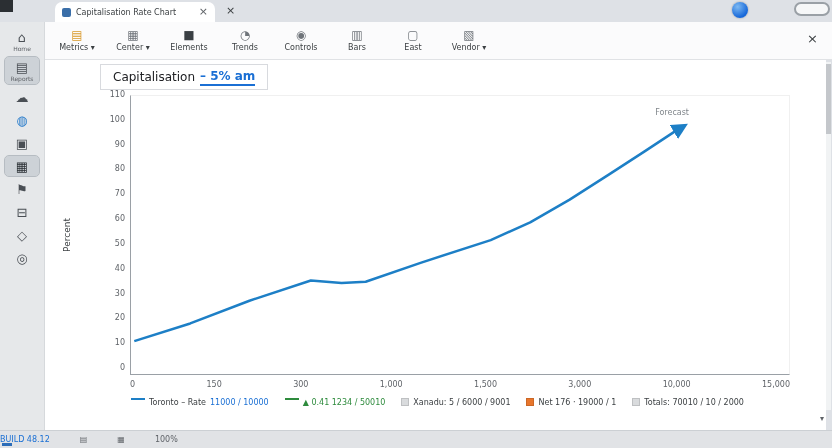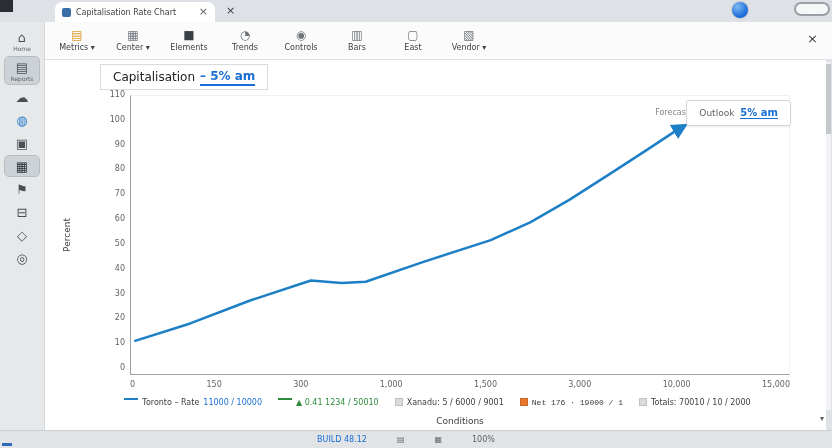--- a/index.html
+++ b/index.html
@@ -62,21 +62,21 @@
   .xlabel{position:absolute;left:85px;top:356px;width:660px;text-align:center;font-size:9px;color:#3c4043;}
 
   
   .scroll-track{position:absolute;right:1px;top:62px;width:5px;height:348px;background:#f1f3f4;}
   .scroll-thumb{position:absolute;left:0;top:2px;width:5px;height:70px;background:#c4c7cb;cursor:pointer;}
   .scroll-down{position:absolute;right:3px;top:412px;width:14px;height:14px;font-size:8px;color:#5f6368;
                text-align:center;line-height:14px;cursor:pointer;}
 
   
   .statusbar{position:absolute;left:0;bottom:0;right:0;height:18px;background:#e1e3e6;border-top:1px solid #ccd0d4;
-             display:flex;align-items:center;justify-content:center;gap:30px;padding-right:20px;font-size:8px;color:#5f6368;}
+             display:flex;align-items:center;justify-content:flex-start;gap:30px;padding-right:20px;font-size:8px;color:#5f6368;}
   .statusbar .build{color:#1a6fd4;}
   .statusbar .corner{position:absolute;left:2px;bottom:2px;width:10px;height:3px;background:#2b6cb8;}
 </style>
 </head>
 <body>
 
 <div class="tabbar">
   <span class="app-menu"></span>
   <div class="tab">
     <span class="tab-favicon"></span>
@@ -186,24 +186,20 @@
   <div class="plot">
     <svg id="chart-svg" viewBox="0 0 660 280" preserveAspectRatio="none">
         <defs>
           <marker id="arr" viewBox="0 0 10 10" refX="7" refY="5" markerWidth="6.5" markerHeight="6.5" orient="auto">
             <path d="M0,0 L10,5 L0,10 z" fill="#1d7fc6"></path>
           </marker>
         </defs>
         <polyline points="3.3,246.9 59.4,229.1 118.8,206.2 180.4,185.8 211.2,188.4 235.4,187.1 290.4,168.0 360.8,145.1 400.4,127.3 440.0,104.4 479.6,78.9 514.8,56.0 545.6,35.6 554.4,30.5" fill="none" stroke="#1d7fc6" stroke-width="2.5" stroke-linejoin="round" marker-end="url(#arr)"></polyline>
       </svg>
     <span class="forecast-lbl">Forecast</span>
-    <div class="chip">
-      <span>Outlook</span>
-      <span class="accent">5% am</span>
-    </div>
   </div>
 
   <div class="xticks" id="xticks">
       <span>0</span>
       <span>150</span>
       <span>300</span>
       <span>1,000</span>
       <span>1,500</span>
       <span>3,000</span>
       <span>10,000</span>
@@ -218,28 +214,27 @@
       <span class="lg-item">
         <span class="lg-marker line" style="background: rgb(46, 139, 61);"></span>
         <span style="color: rgb(46, 139, 61);">▲ 0.41  1234 / 50010</span>
       </span>
       <span class="lg-item">
         <span class="lg-marker square" style="background: rgb(217, 219, 221);"></span>
         <span style="color: rgb(60, 64, 67);">Xanadu: 5 / 6000 / 9001</span>
       </span>
       <span class="lg-item">
         <span class="lg-marker square" style="background: rgb(232, 118, 44);"></span>
-        <span style="color: rgb(60, 64, 67); font-family: Liberation Mono, monospace;">Net 176 · 19000 / 1</span>
+        <span style="color: rgb(60, 64, 67);">Net 176 · 19000 / 1</span>
       </span>
       <span class="lg-item">
         <span class="lg-marker square" style="background: rgb(217, 219, 221);"></span>
         <span style="color: rgb(60, 64, 67);">Totals: 70010 / 10 / 2000</span>
       </span>
     </div>
-  <div class="xlabel">Conditions</div>
 </div>
 
 <div class="scroll-track">
   <span class="scroll-thumb"></span>
 </div>
 <span class="scroll-down">▾</span>
 
 <div class="statusbar">
   <span class="corner"></span>
   <span class="build">BUILD 48.12</span>

